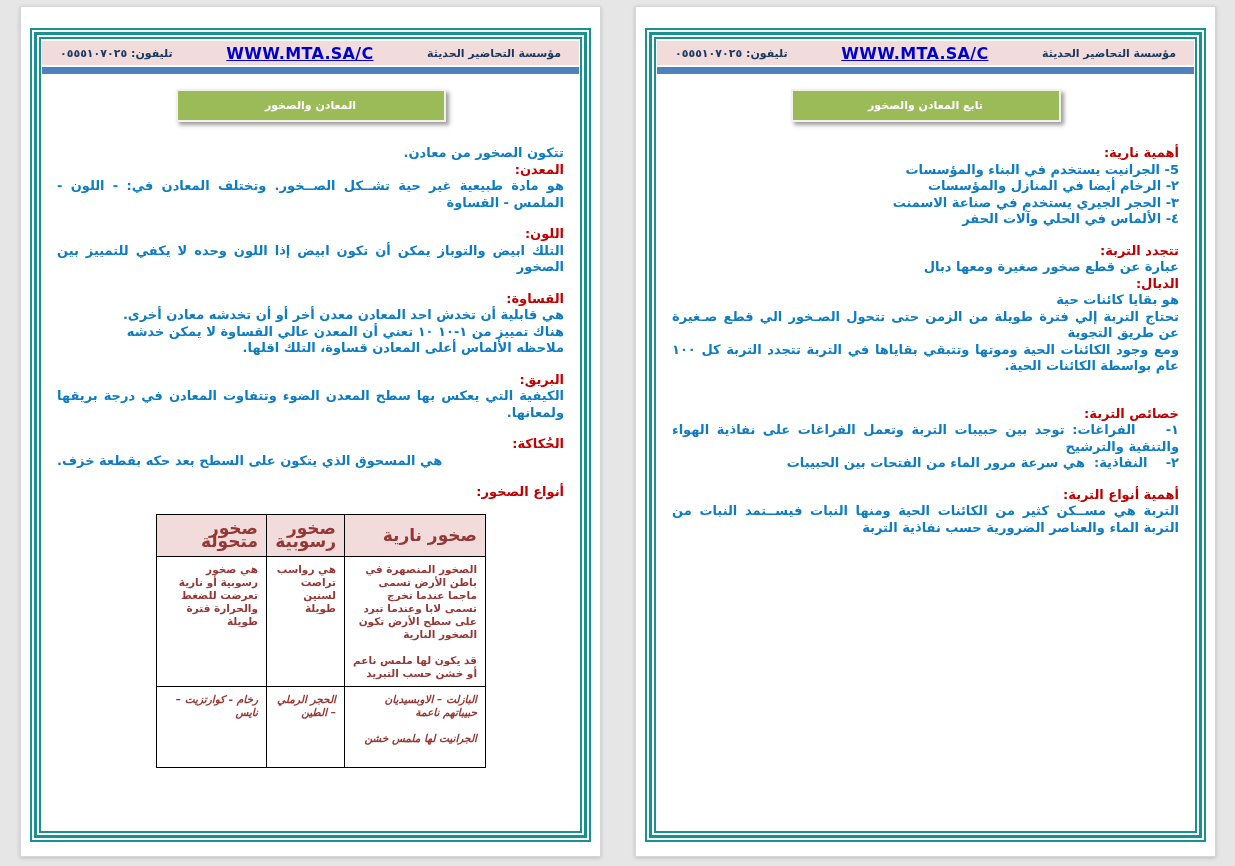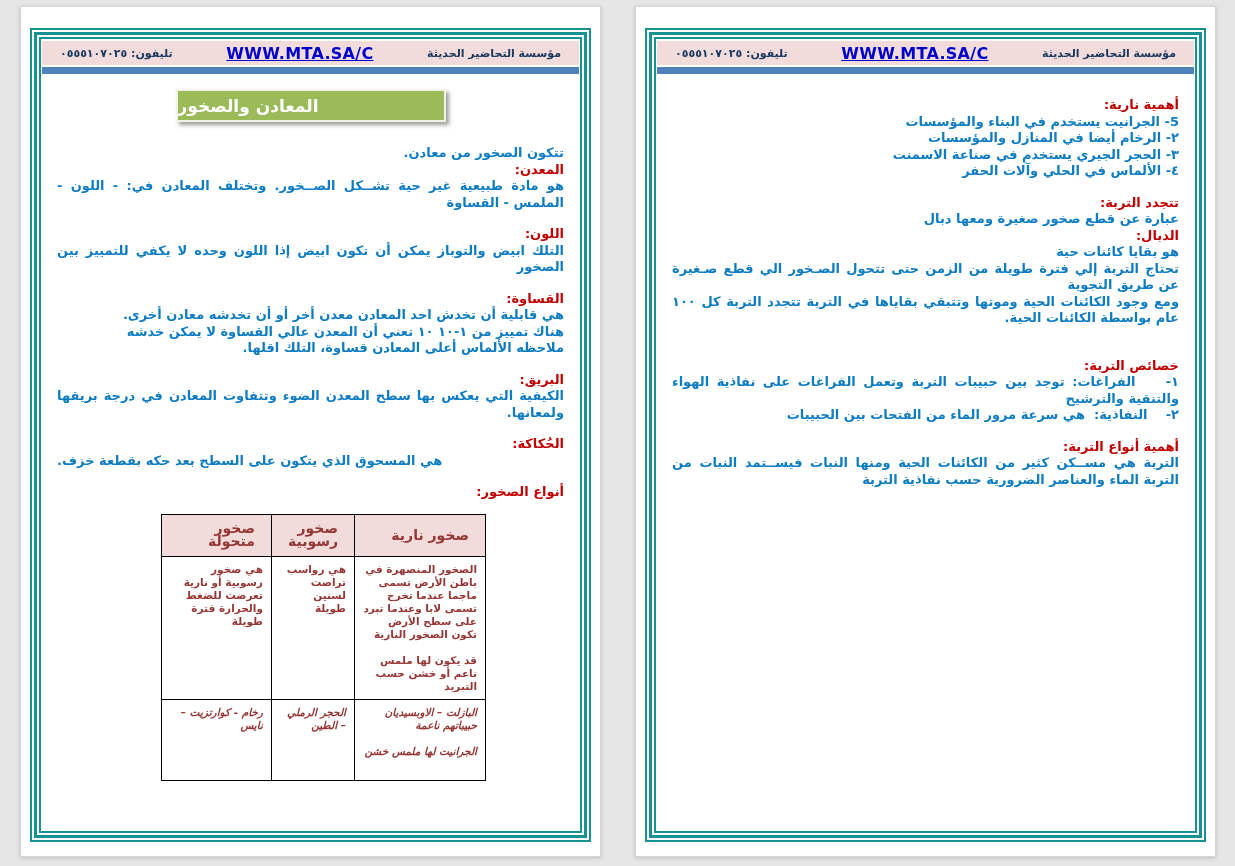--- a/index.html
+++ b/index.html
@@ -41,22 +41,22 @@
     direction:ltr; cursor:pointer;
   }
   .blue-bar { height:7px; background:#4f81bd; margin:2px 1px 0 1px; }
 
   .title-box {
     width:270px; height:33px;
     margin:15px auto 0 auto;
     background:#9bbb59;
     border:2px solid #f2f2ea;
     box-shadow:3px 3px 4px rgba(90,90,90,.6);
-    color:#fff; font-weight:bold; font-size:17px;
-    text-align:left; line-height:30px;
+    color:#fff; font-weight:bold; font-size:11px;
+    text-align:center; line-height:30px;
   }
 
   .content {
     direction:rtl;
     padding:23px 16px 0 16px;
     font-size:13px; font-weight:bold;
     color:#0e7cc1;
     line-height:16.5px;
     text-align:justify;
   }
@@ -78,24 +78,24 @@
     border:1px solid #000;
     padding:6px 8px;
     text-align:right;
     vertical-align:top;
     white-space:pre-line;
   }
   table.rocks th {
     background:#f2dcdb;
     height:42px;
     vertical-align:middle;
-    font-size:14px;
-    padding:4px 16px;
-  }
-  .col-igneous { width:131px; }
+    font-size:17px;
+    padding:4px 8px;
+  }
+  .col-igneous { width:141px; }
   .col-sediment { width:78px; }
   .col-metamorphic { width:110px; }
   tr.r1 td { height:125px; }
   tr.r2 td { height:81px;font-style:italic; }
 </style>
 </head>
 <body>
 
 <div class="page" id="page-1">
   <div class="b1">
@@ -169,20 +169,21 @@
       <div class="b2">
         <div class="b3">
 
     <div class="hdr">
       <span>مؤسسة التحاضير الحديثة</span>
       <span class="url">WWW.MTA.SA/C</span>
       <span>تليفون: ٠٥٥٥١٠٧٠٢٥</span>
     </div>
     <div class="blue-bar"></div>
 
+    <div class="title-box">تابع المعادن والصخور</div>
 
     <div class="content">
       <p class="h">أهمية نارية:</p>
       <p>5- الجرانيت يستخدم في البناء والمؤسسات</p>
       <p>٢- الرخام أيضا في المنازل والمؤسسات</p>
       <p>٣- الحجر الجيري يستخدم في صناعة الاسمنت</p>
       <p>٤- الألماس في الحلي وآلات الحفر</p>
       <div class="sp"></div>
       <p class="h">تتجدد التربة:</p>
       <p>عبارة عن قطع صخور صغيرة ومعها دبال</p>

